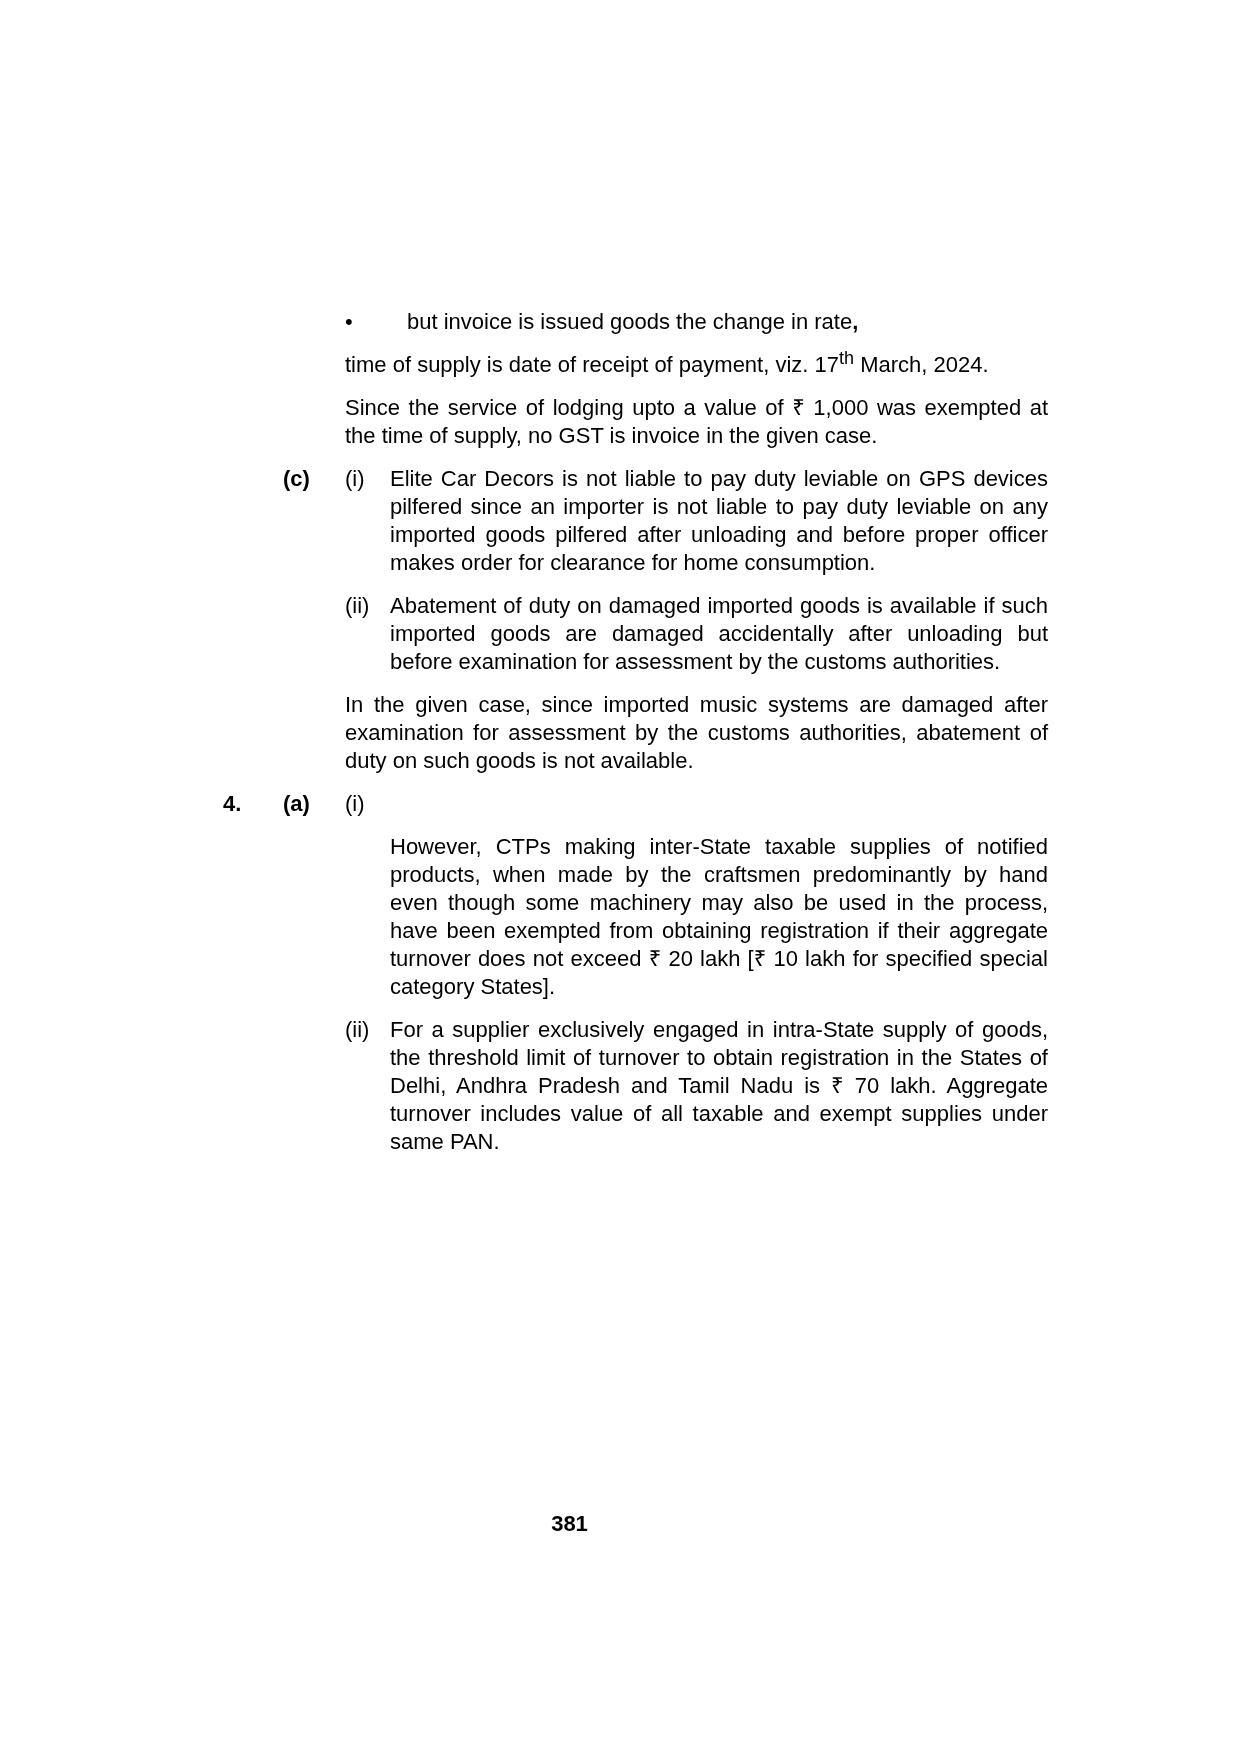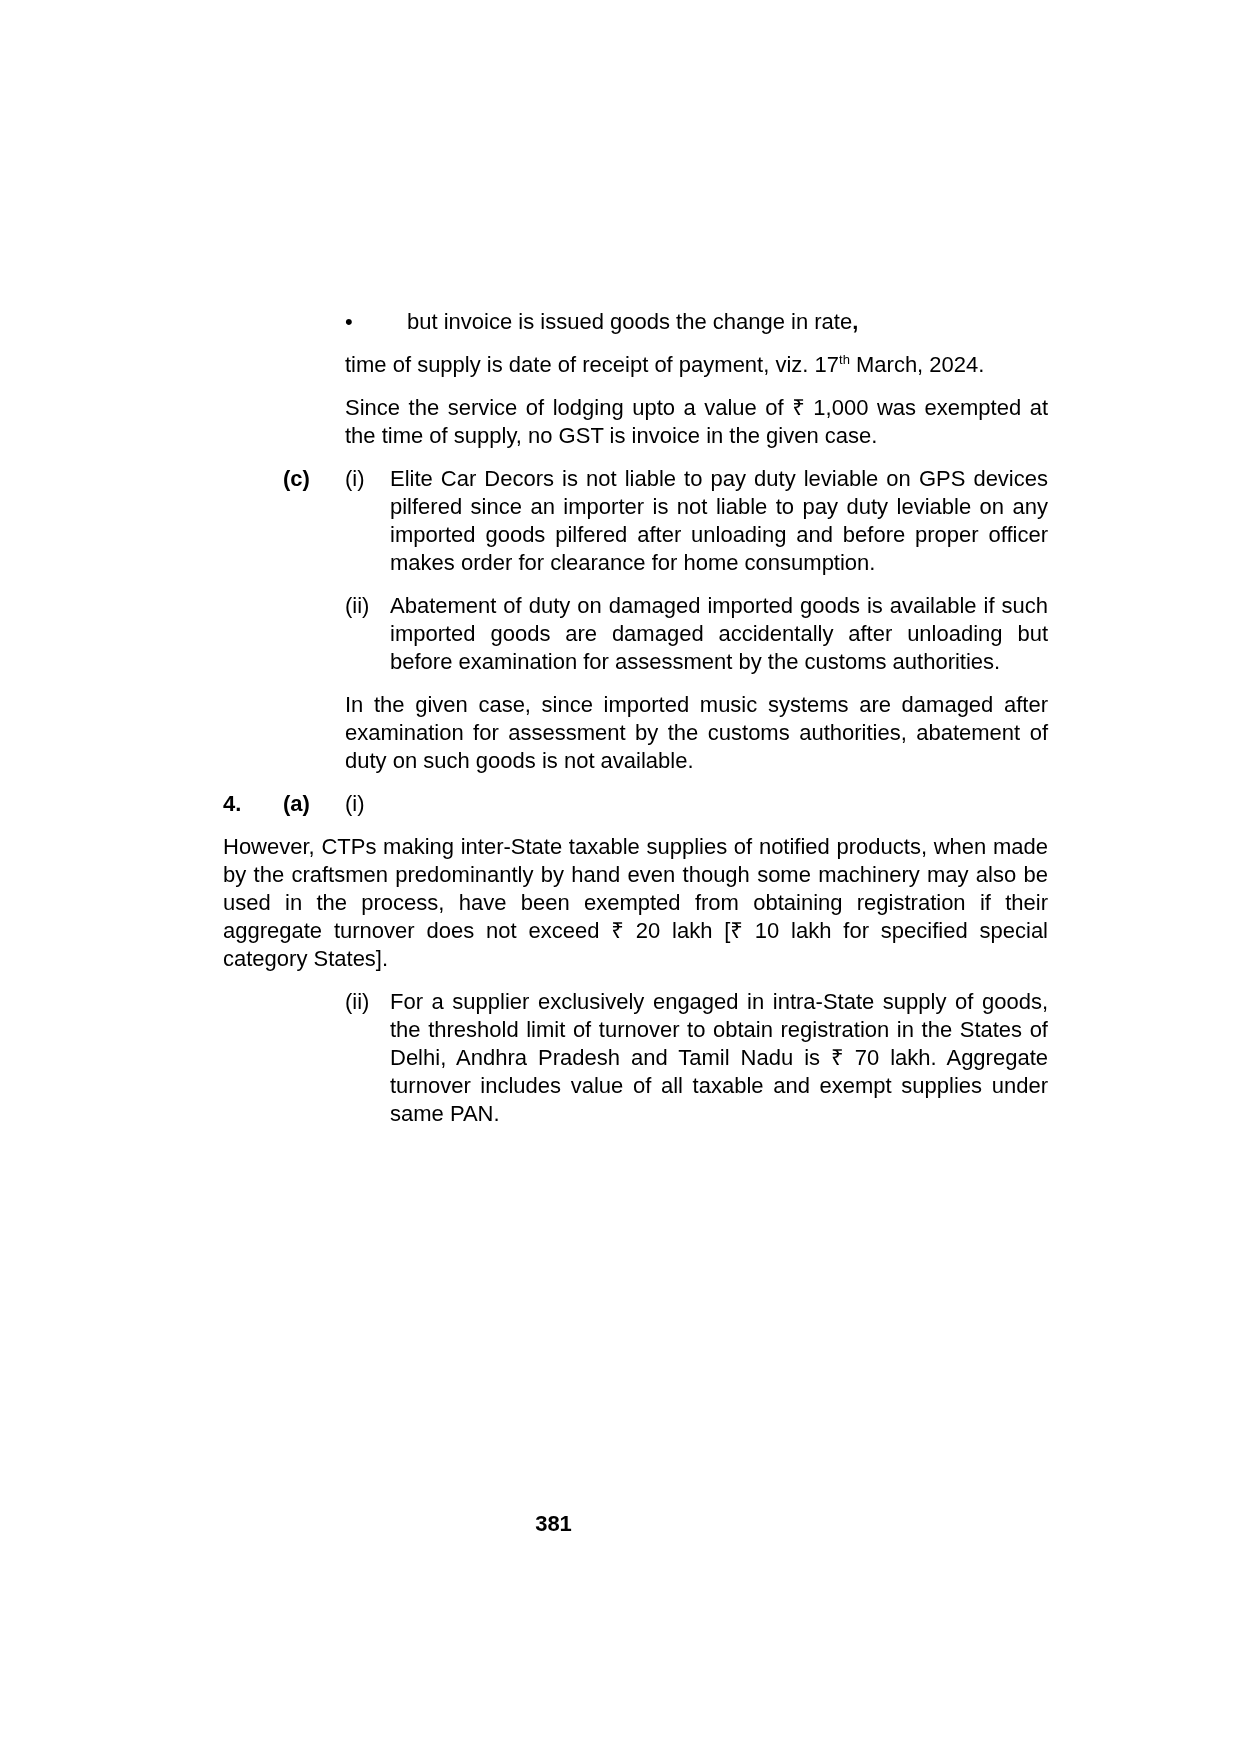--- a/index.html
+++ b/index.html
@@ -46,40 +46,41 @@
     flex: none;
   }
   .row-body {
     flex: 1;
     text-align: justify;
   }
   .indent-roman {
     margin-left: 122px;
   }
   .indent-body {
+    margin-left: 167px;
   }
   .bullet-glyph {
     width: 62px;
     flex: none;
   }
   .q4-row {
     margin-top: 12px;
   }
   sup {
-    font-size: 13px;
+    font-size: 18px;
     line-height: 0;
     vertical-align: super;
   }
   .bold {
     font-weight: bold;
   }
   .pageno {
     position: absolute;
     top: 1510px;
-    left: 0;
+    left: 16px;
     width: 1107px;
     text-align: center;
     font-weight: bold;
   }
 </style>
 </head>
 <body>
 
 <div class="content">
 

